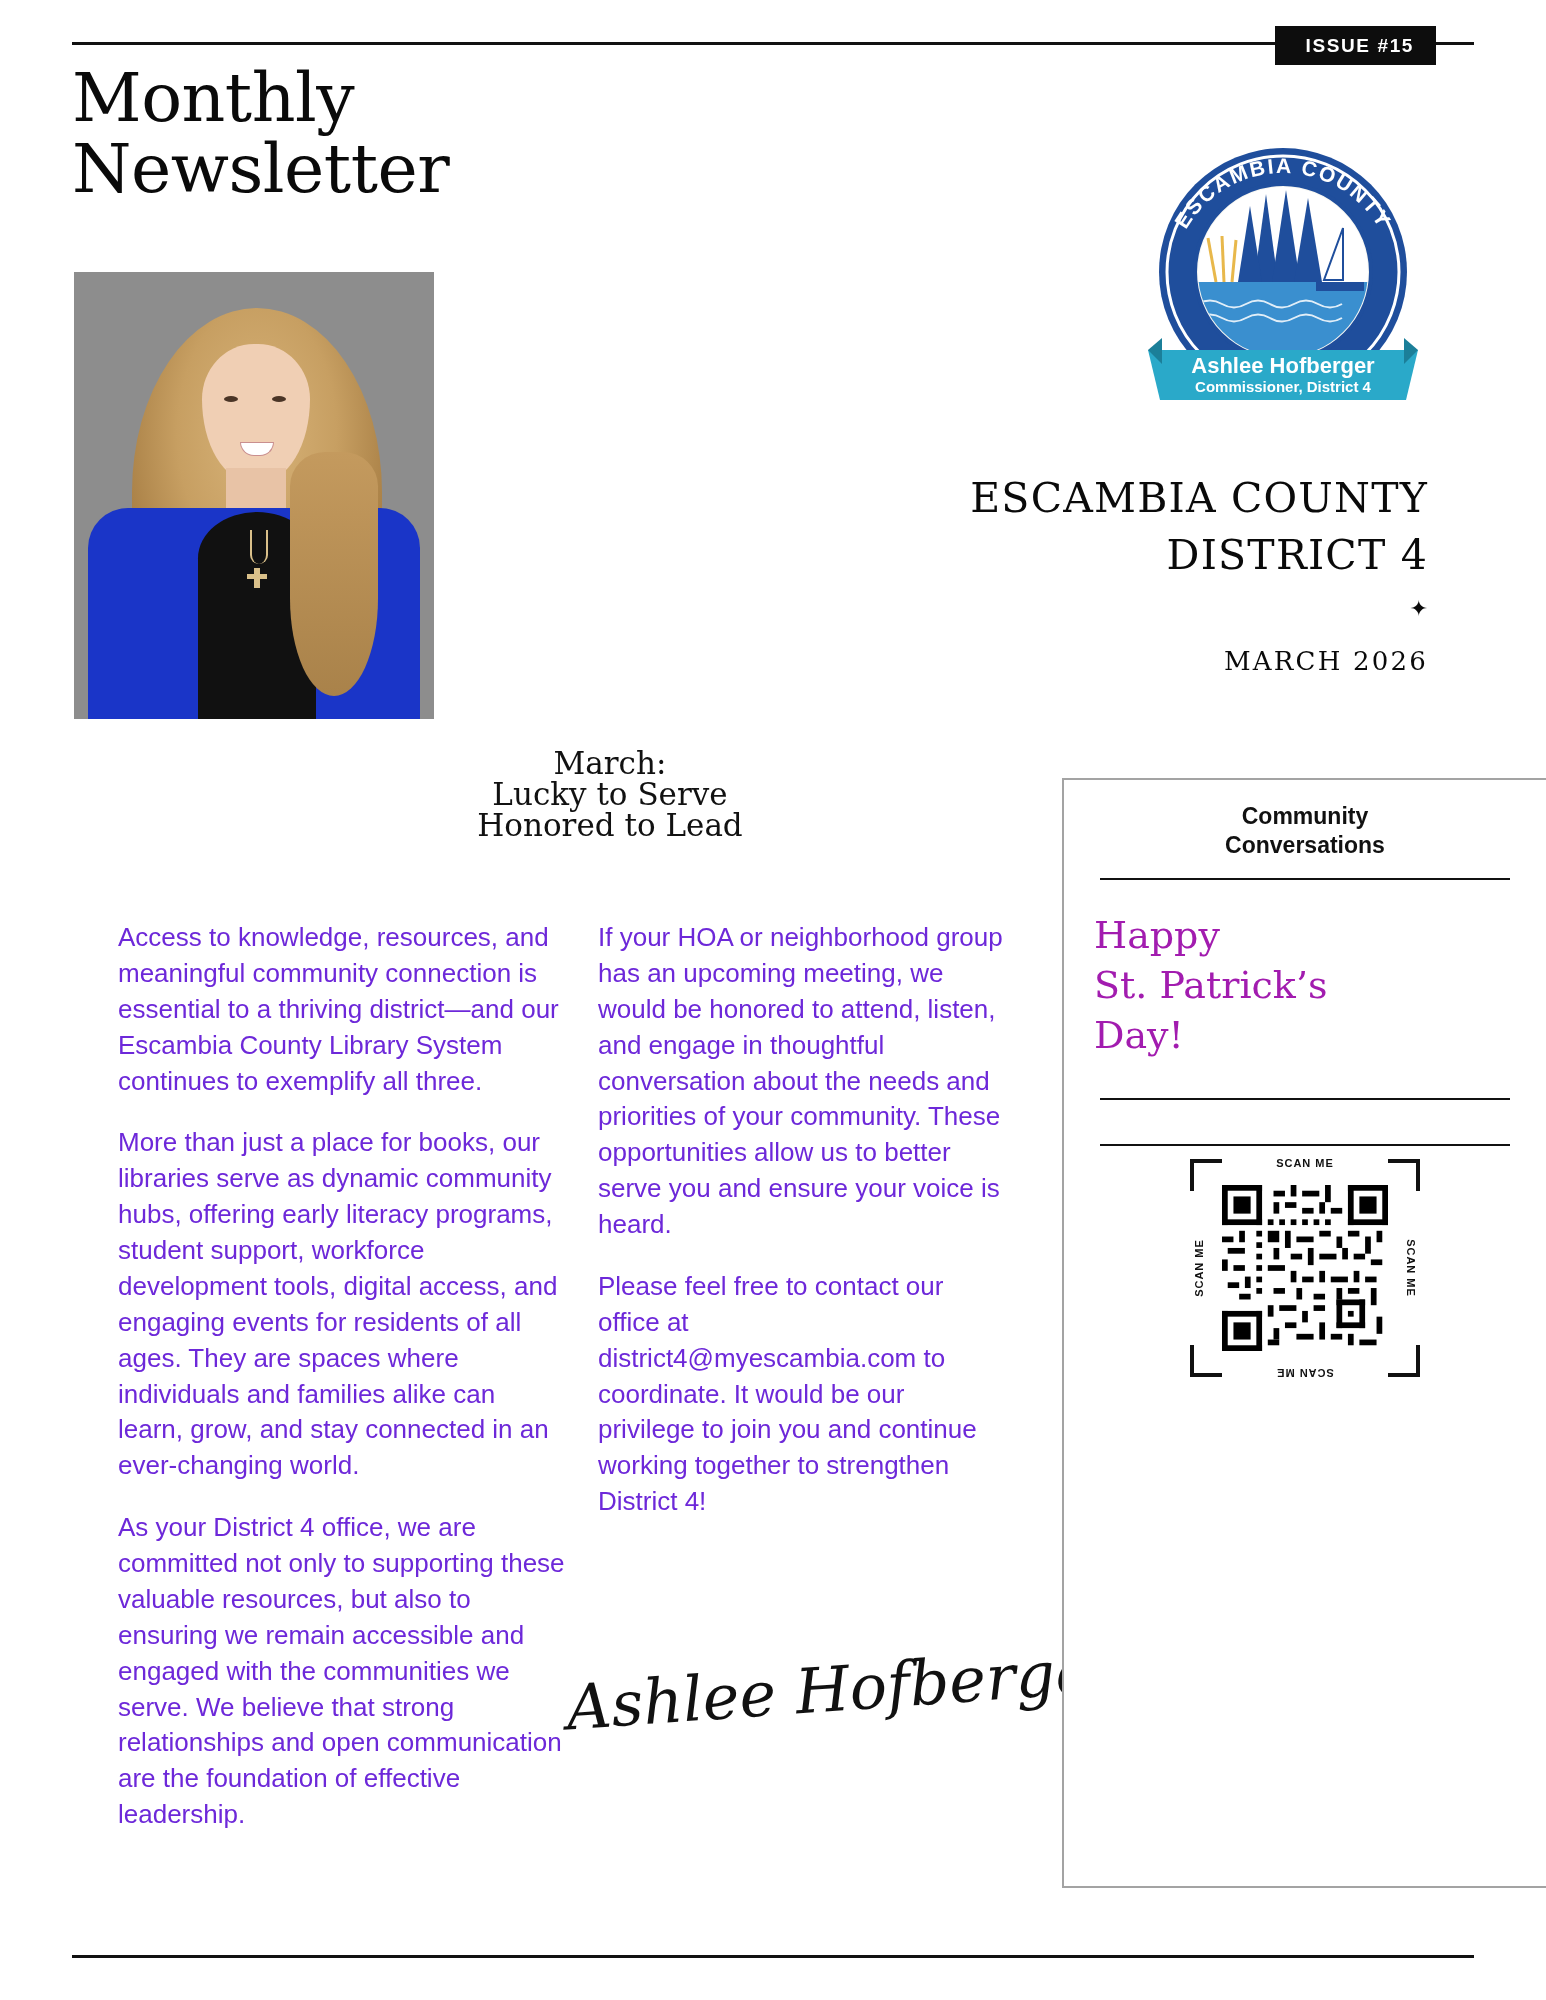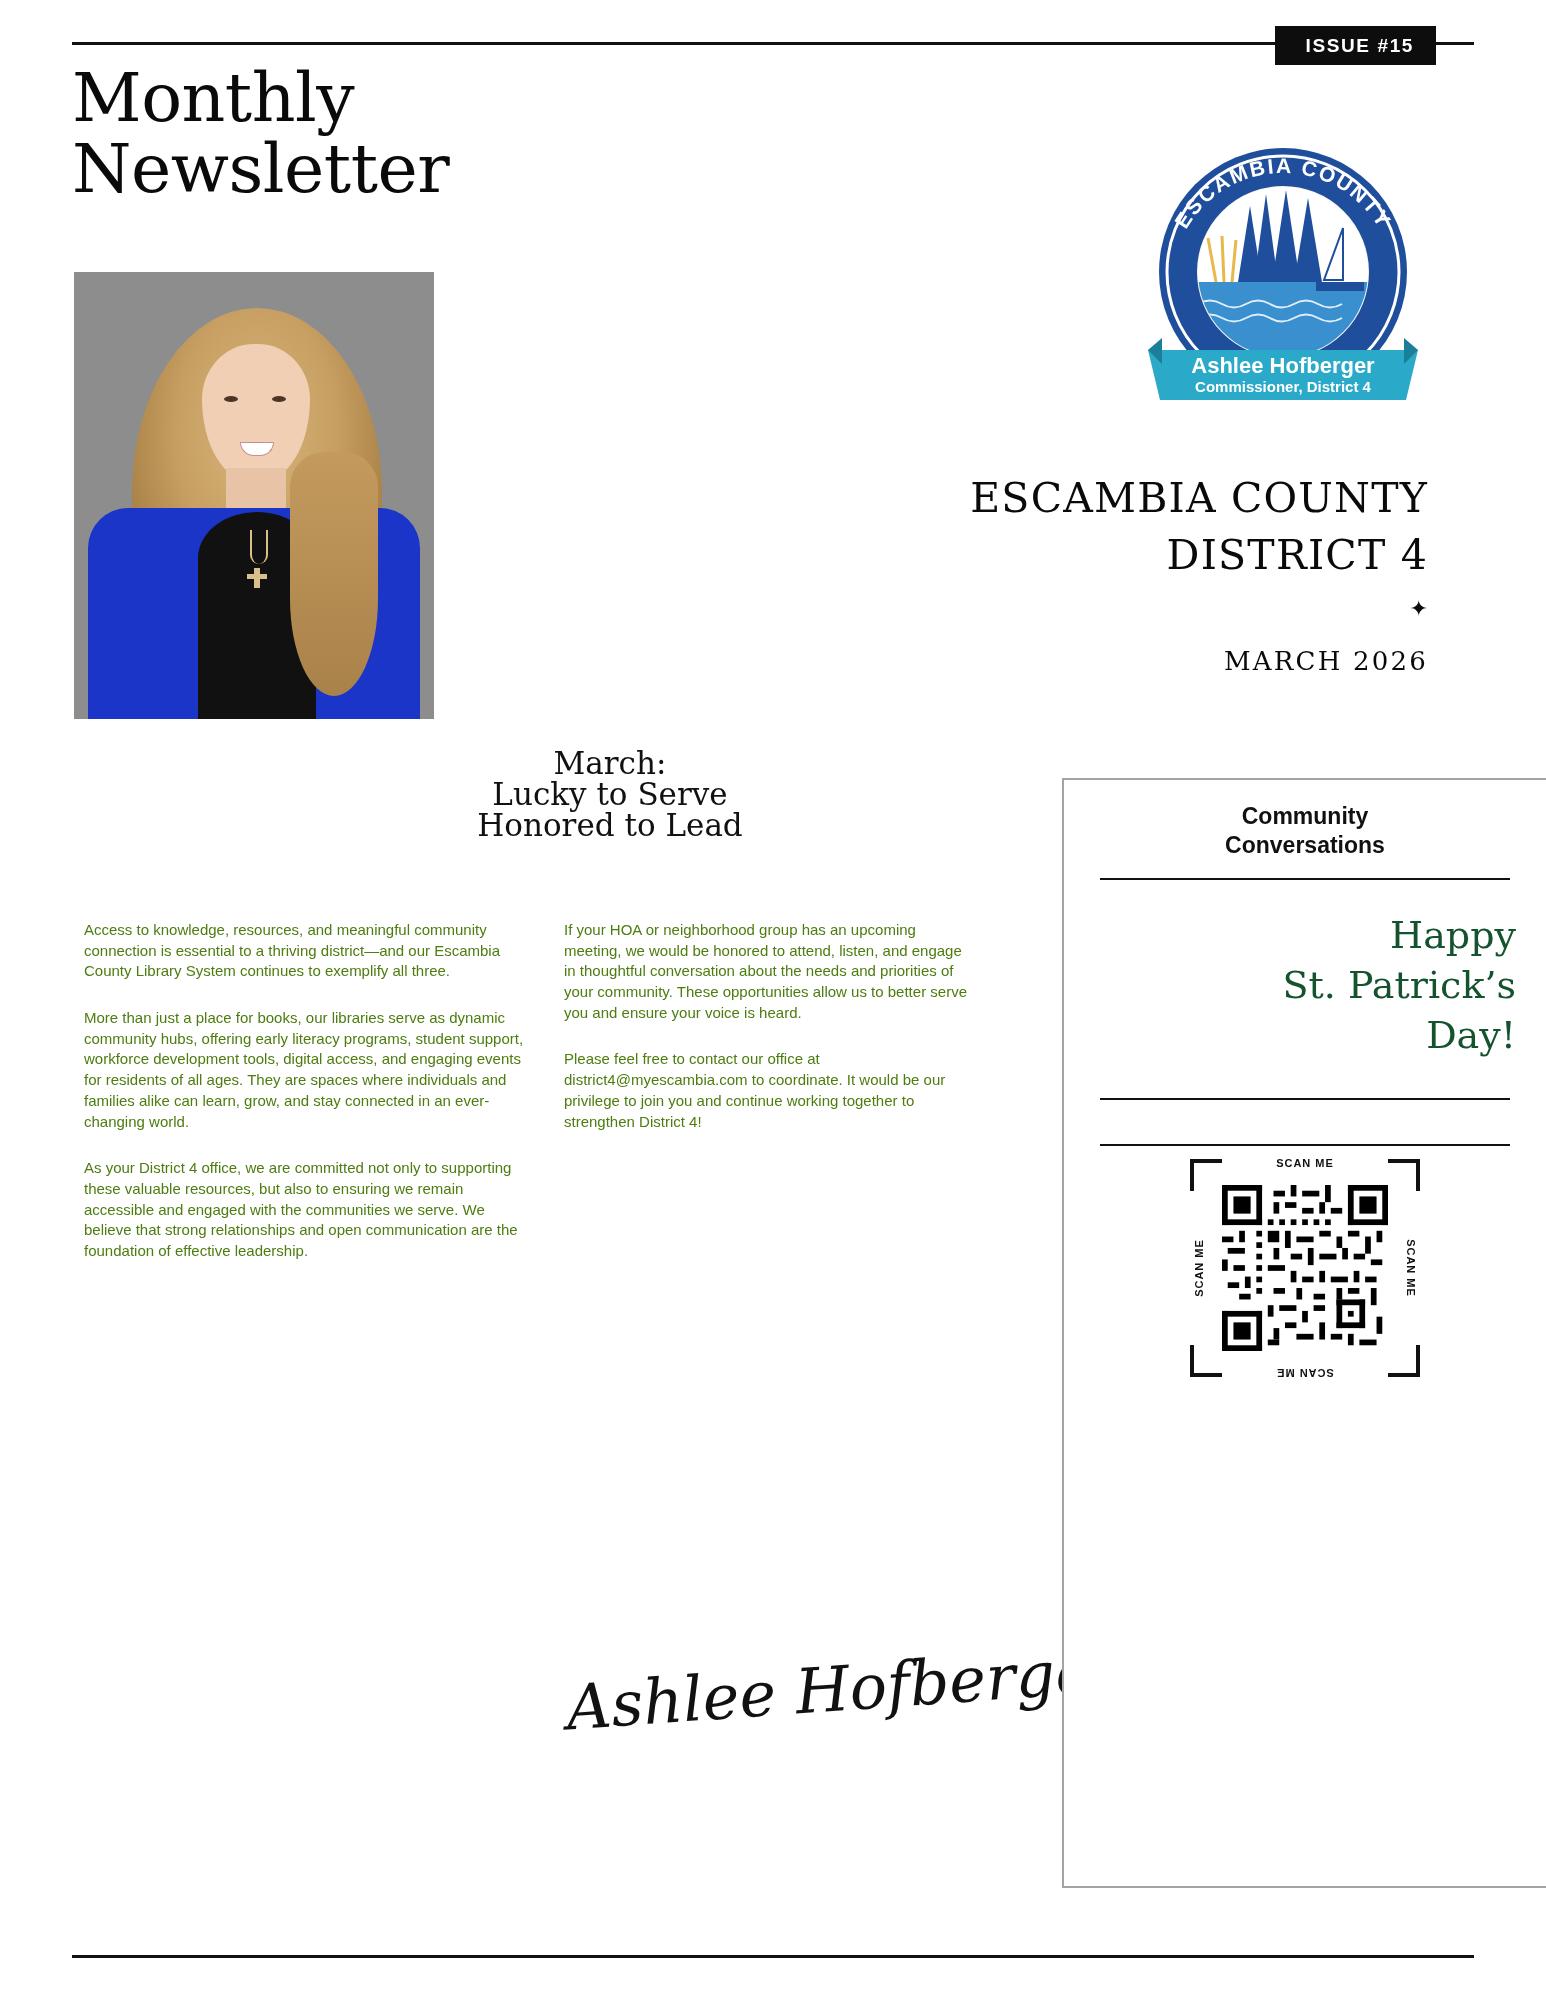--- a/index.html
+++ b/index.html
@@ -180,23 +180,24 @@
     font-size: 31px;
     line-height: 1.0;
     color: #111111;
   }
   .headline span { display: block; }
 
   
   .col {
     position: absolute;
     font-family: "Liberation Sans", sans-serif;
-    font-size: 15px;
+    font-size: 26px;
     line-height: 1.38;
-    color: #4d7c0f;
+    color: #6d28d9;
+    margin-left: 34px;
   }
   .col p { margin: 0 0 26px 0; }
   .col-1 { left: 84px; top: 920px; width: 448px; }
   .col-2 { left: 564px; top: 920px; width: 410px; }
 
   
   .signature {
     position: absolute;
     left: 568px;
     top: 1655px;
@@ -230,25 +231,25 @@
     line-height: 1.25;
     color: #111;
   }
   .sb-rule {
     margin: 18px 36px 0 36px;
     height: 2px;
     background: #111;
   }
   .sb-greet {
     margin: 30px 30px 0 30px;
-    text-align: right;
+    text-align: left;
     font-family: "DejaVu Serif", serif;
     font-size: 38px;
     line-height: 1.32;
-    color: #14532d;
+    color: #a21caf;
   }
   .sb-greet span { display:block; }
   .sb-rule2 {
     margin: 38px 36px 0 36px;
     height: 2px;
     background: #111;
   }
   .sb-cta {
     margin: 40px 22px 0 22px;
     text-align: center;

